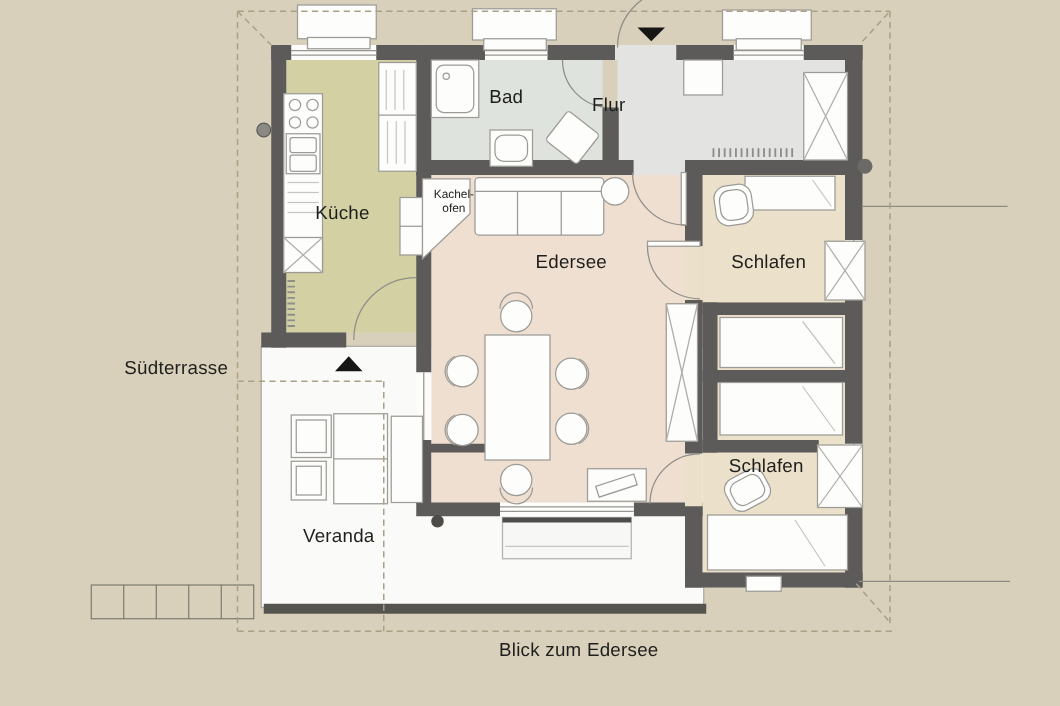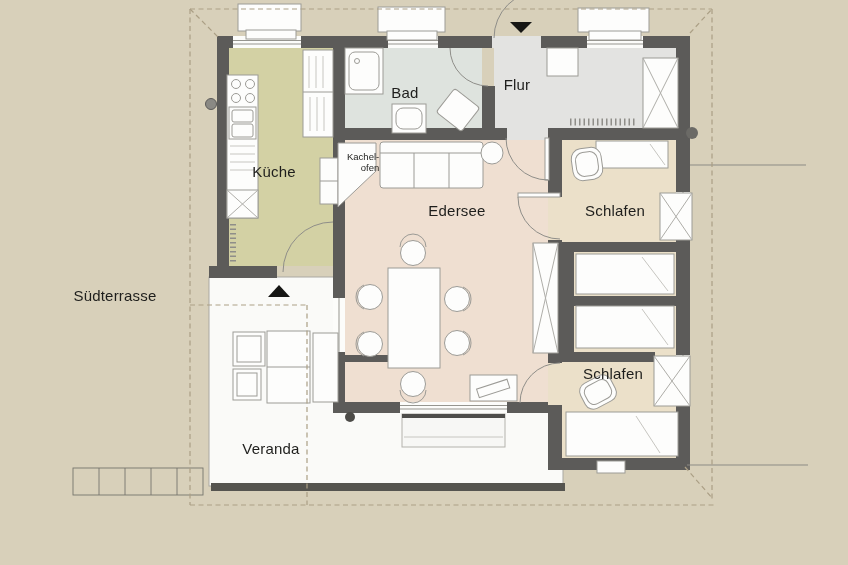--- a/index.html
+++ b/index.html
@@ -19,21 +19,21 @@
   .winline{stroke:#96958f;stroke-width:1;fill:none;}
   .arc{fill:none;stroke:#8f8e89;stroke-width:1;}
   .dash{fill:none;stroke:var(--dash_line,#ab9f85);stroke-width:1.2;stroke-dasharray:5 3.5;}
   .soline{stroke:#8c8b85;stroke-width:1;fill:none;}
   .radiator{stroke:#8f8e89;fill:none;}
   .tri{fill:#161614;}
   .lbl{
     position:absolute;transform:translate(-50%,-50%);
     font-size:15px;color:var(--text,#1e1e1c);white-space:nowrap;letter-spacing:.2px;
   }
-  .lbl.small{font-size:9.5px;line-height:10.5px;transform:translate(0,-50%);text-align:right;letter-spacing:0;}
+  .lbl.small{font-size:9.5px;line-height:10.5px;transform:translate(0,-50%);text-align:center;letter-spacing:0;}
 </style>
 </head>
 <body>
 
 <div id="plan-wrap">
   <svg id="plan-svg" width="848" height="565" viewBox="0 0 848 565">
 
     <g>
       <rect x="209" y="277" width="354" height="209" fill="var(--veranda_floor)" stroke="#a9a8a2" stroke-width="1"></rect>
       <rect class="floor" x="229" y="48" width="104" height="218" fill="var(--kueche_floor)"></rect>
@@ -263,24 +263,25 @@
       <path class="dash" d="M712,9 V500"></path>
       <path class="dash" d="M190,9 L218,37"></path>
       <path class="dash" d="M690,33 L712,9"></path>
       <path class="dash" d="M685,467 L713,499"></path>
       <path class="dash" d="M190,305 H307"></path>
       <path class="dash" d="M307,305 V505"></path>
     </g>
   </svg>
 
   <div class="lbl" style="left:274px;top:171px">Küche</div>
-  <div class="lbl" style="left:405px;top:92px">Bad</div>
-  <div class="lbl" style="left:517px;top:84px">Flur</div>
+  <div class="lbl" style="left:405px;top:78px">Bad</div>
+  <div class="lbl" style="left:487px;top:84px">Flur</div>
   <div class="lbl" style="left:457px;top:210px">Edersee</div>
   <div class="lbl" style="left:615px;top:210px">Schlafen</div>
   <div class="lbl" style="left:613px;top:373px">Schlafen</div>
   <div class="lbl small" style="left:347px;top:162px">
     <div>Kachel-</div>
     <div>ofen</div>
   </div>
-  <div class="lbl" style="left:115px;top:295px">Südterrasse</div>
-  <div class="lbl" style="left:271px;top:448px">Veranda</div>
+  <div class="lbl" style="left:141px;top:295px">Südterrasse</div>
+  <div class="lbl" style="left:271px;top:429px">Veranda</div>
+  <div class="lbl" style="left:463px;top:520px">Blick zum Edersee</div>
 </div>
 
 </body></html>

